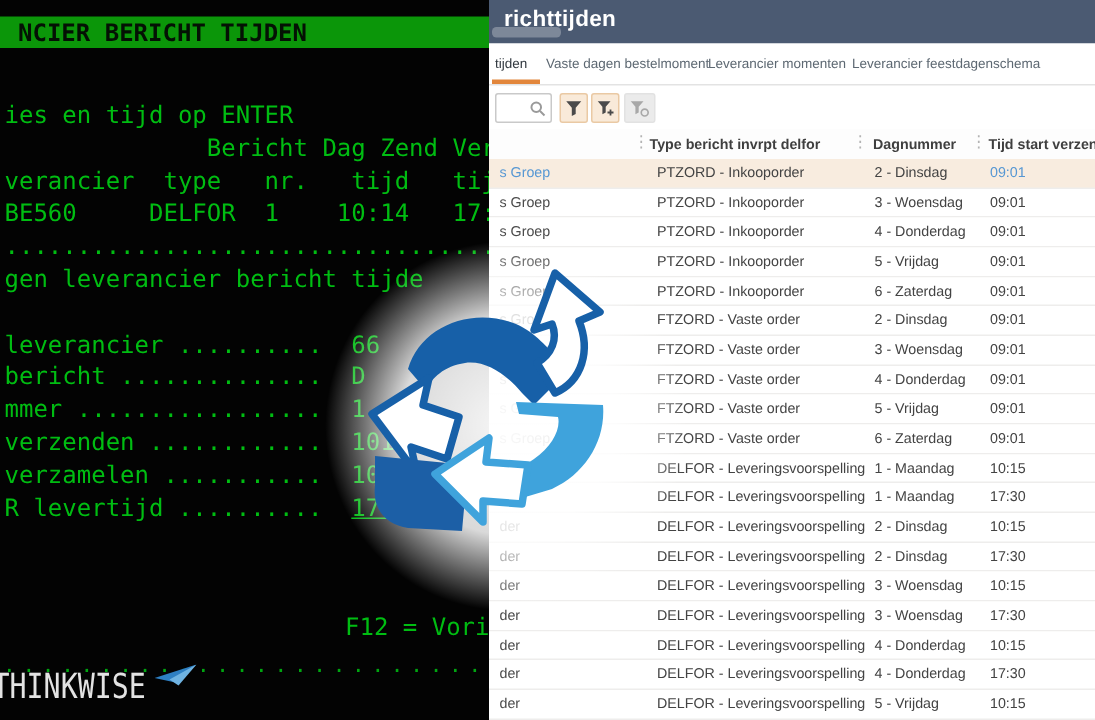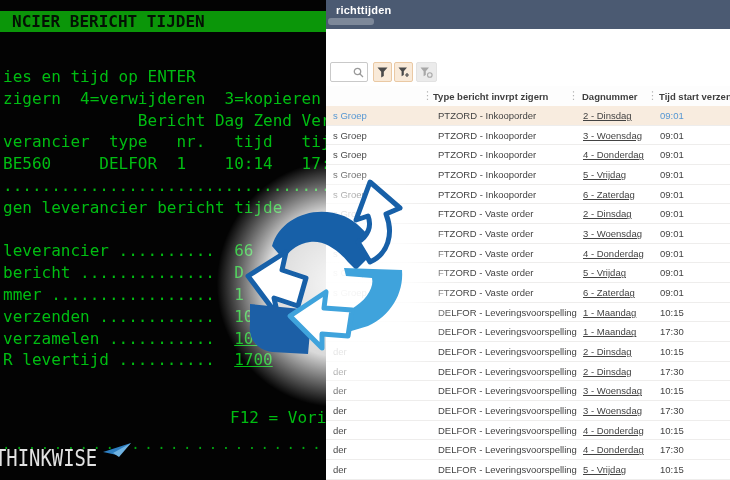--- a/index.html
+++ b/index.html
@@ -1,40 +1,40 @@
 <!DOCTYPE html>
 <html><head>
 <meta charset="utf-8">
 <style>
   html,body{margin:0;padding:0;background:#fff;}
   .stage{position:relative;width:730px;height:480px;overflow:hidden;font-family:"Liberation Sans",sans-serif;background:#fff;}
 
   
   .webui{position:absolute;left:300px;top:0;width:430px;height:480px;background:#fff;}
   .appbar{position:absolute;left:0;top:0;width:430px;height:29px;background:#4b5a72;}
-  .app-title{position:absolute;left:36px;top:4px;color:#fff;font-size:11px;font-weight:bold;letter-spacing:.2px;}
+  .app-title{position:absolute;left:36px;top:4px;color:#fff;font-size:15px;font-weight:bold;letter-spacing:.2px;}
   .app-sub{position:absolute;left:28px;top:18px;width:46px;height:7px;background:rgba(255,255,255,.28);border-radius:3px;}
   .tabs{position:absolute;left:0;top:29px;width:430px;height:27px;background:#fff;border-bottom:1px solid #e3e3e3;}
   .tab{position:absolute;top:8px;font-size:9px;color:#5d6872;white-space:nowrap;cursor:pointer;}
   .tab.active{color:#30373e;}
   .tab-underline{position:absolute;left:28px;top:24px;width:32px;height:3px;background:#e2863b;}
   .search{position:absolute;left:30px;top:62px;width:38px;height:20px;border:1px solid #c9c9c9;border-radius:2px;background:#fff;box-sizing:border-box;}
   .search svg{position:absolute;right:3px;top:4px;}
   .fbtn{position:absolute;top:62px;width:19px;height:20px;border:1px solid #eac9a4;background:#f9ead9;border-radius:2px;box-sizing:border-box;display:flex;align-items:center;justify-content:center;cursor:pointer;}
   .fbtn.disabled{background:#ebebeb;border-color:#e2e2e2;}
   .thead{position:absolute;left:0;top:86px;width:430px;height:20px;background:#fdfdfd;border-bottom:1px solid #dcdcdc;}
   .th{position:absolute;top:5px;font-size:9.5px;font-weight:bold;color:#3f3f3f;white-space:nowrap;}
   .cmenu{position:absolute;top:3px;color:#b3b3b3;font-size:11px;line-height:13px;cursor:pointer;}
   .tbody{position:absolute;left:0;top:106px;width:430px;}
   .row{position:relative;height:19.68px;border-bottom:1px solid #eeedec;box-sizing:border-box;background:#fff;}
   .row.sel{background:#f8ecdf;}
   .cell{position:absolute;top:4px;font-size:9.5px;color:#434343;white-space:nowrap;}
   .c-lev{left:33px;color:#4a4a4a;}
   .c-type{left:138px;}
-  .c-dag{left:283px;text-decoration:underline;}
+  .c-dag{left:283px;}
   .c-tijd{left:360px;}
   .row.sel .c-lev,.row.sel .c-tijd{color:#5697d3;}
 
   
   .terminal{position:absolute;left:0;top:0;width:326px;height:480px;background:#030303;overflow:hidden;
             font-family:"DejaVu Sans Mono",monospace;color:#00bd12;z-index:2;}
   .t-titlebar{position:absolute;left:0;top:11px;width:326px;height:21px;background:#0b9609;color:#041104;
               font-size:16px;font-weight:bold;line-height:21px;padding-left:12px;white-space:pre;box-sizing:border-box;}
   .t-lines{position:absolute;left:3px;top:66px;width:323px;font-size:16px;line-height:21.8px;}
   .t-line,.t-field{height:21.8px;overflow:hidden;white-space:pre;}
@@ -59,20 +59,27 @@
 <body>
 
 <div class="stage">
 
   <div class="webui">
     <div class="appbar">
       <div class="app-title">richttijden</div>
       <div class="app-sub"></div>
     </div>
 
+    <div class="tabs">
+      <span class="tab active" style="left:30px">tijden</span>
+      <span class="tab" style="left:64px">Vaste dagen bestelmoment</span>
+      <span class="tab" style="left:172px">Leverancier momenten</span>
+      <span class="tab" style="left:268px">Leverancier feestdagenschema</span>
+      <div class="tab-underline"></div>
+    </div>
 
     <div class="search">
       <svg width="11" height="11" viewBox="0 0 11 11">
         <circle cx="4.5" cy="4.5" r="3.2" fill="none" stroke="#9a9a9a" stroke-width="1.3"></circle>
         <line x1="7" y1="7" x2="10" y2="10" stroke="#9a9a9a" stroke-width="1.3"></line>
       </svg>
     </div>
     <div class="fbtn" style="left:73px">
       <svg width="11" height="11" viewBox="0 0 11 11">
         <path d="M0.5 0.5 H10.5 L6.8 4.8 V9 L4.2 10.4 V4.8 Z" fill="#4a4a4a"></path>
@@ -86,21 +93,21 @@
     </div>
     <div class="fbtn disabled" style="left:116px;width:21px">
       <svg width="13" height="11" viewBox="0 0 13 11">
         <path d="M0.5 0.5 H9 L5.8 4.2 V8 L3.6 9.2 V4.2 Z" fill="#a8a8a8"></path>
         <circle cx="9.8" cy="8" r="2.3" fill="none" stroke="#a8a8a8" stroke-width="1.1"></circle>
       </svg>
     </div>
 
     <div class="thead">
       <span class="cmenu" style="left:122px">⋮</span>
-      <span class="th" style="left:133px">Type bericht invrpt zigern</span>
+      <span class="th" style="left:133px">Type bericht invrpt delfor</span>
       <span class="cmenu" style="left:268px">⋮</span>
       <span class="th" style="left:282px">Dagnummer</span>
       <span class="cmenu" style="left:347px">⋮</span>
       <span class="th" style="left:359px">Tijd start verzenden</span>
     </div>
 
     <div class="tbody" id="tbody">
         <div class="row sel">
       <span class="cell c-lev">s Groep</span>
       <span class="cell c-type">PTZORD - Inkooporder</span>
@@ -215,21 +222,20 @@
       <span class="cell c-dag">5 - Vrijdag</span>
       <span class="cell c-tijd">10:15</span>
     </div>
       </div>
   </div>
 
   <div class="terminal">
     <div class="t-titlebar">NCIER BERICHT TIJDEN</div>
     <div class="t-lines">
       <div class="t-line">ies en tijd op ENTER</div>
-      <div class="t-line">zigern  4=verwijderen  3=kopieren</div>
       <div class="t-line">              Bericht Dag Zend Verz</div>
       <div class="t-line">verancier  type   nr.   tijd   tij</div>
       <div class="t-line">BE560     DELFOR  1    10:14   17:</div>
       <div class="t-line">....................................</div>
       <div class="t-line">gen leverancier bericht tijde</div>
       <div class="t-line"></div>
       <div class="t-field"><span>leverancier ..........  </span><span class="tval">66</span></div>
       <div class="t-field"><span>bericht ..............  </span><span class="tval">D</span></div>
       <div class="t-field"><span>mmer .................  </span><span class="tval">1</span></div>
       <div class="t-field"><span>verzenden ............  </span><span class="tval">1015</span></div>

